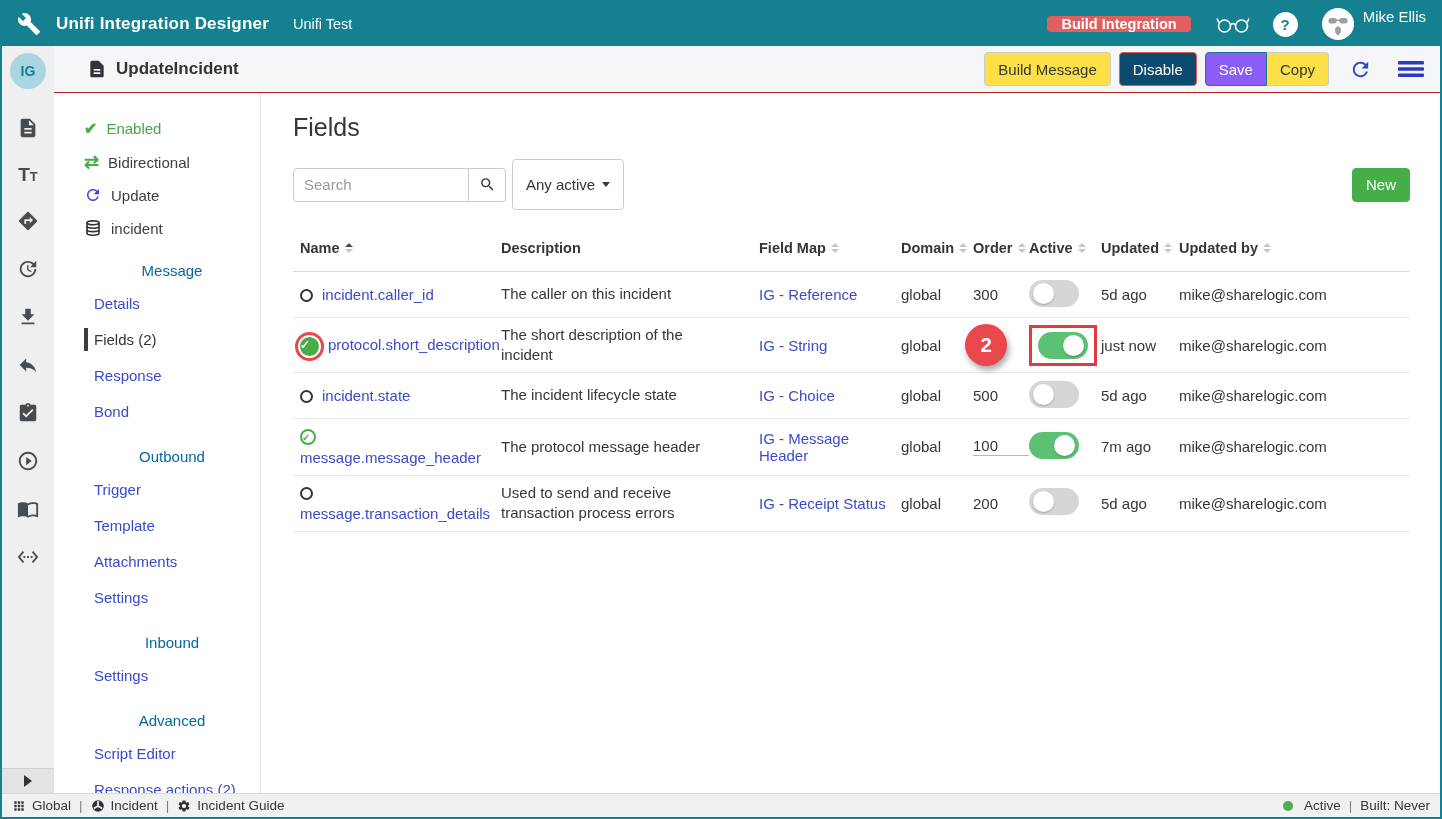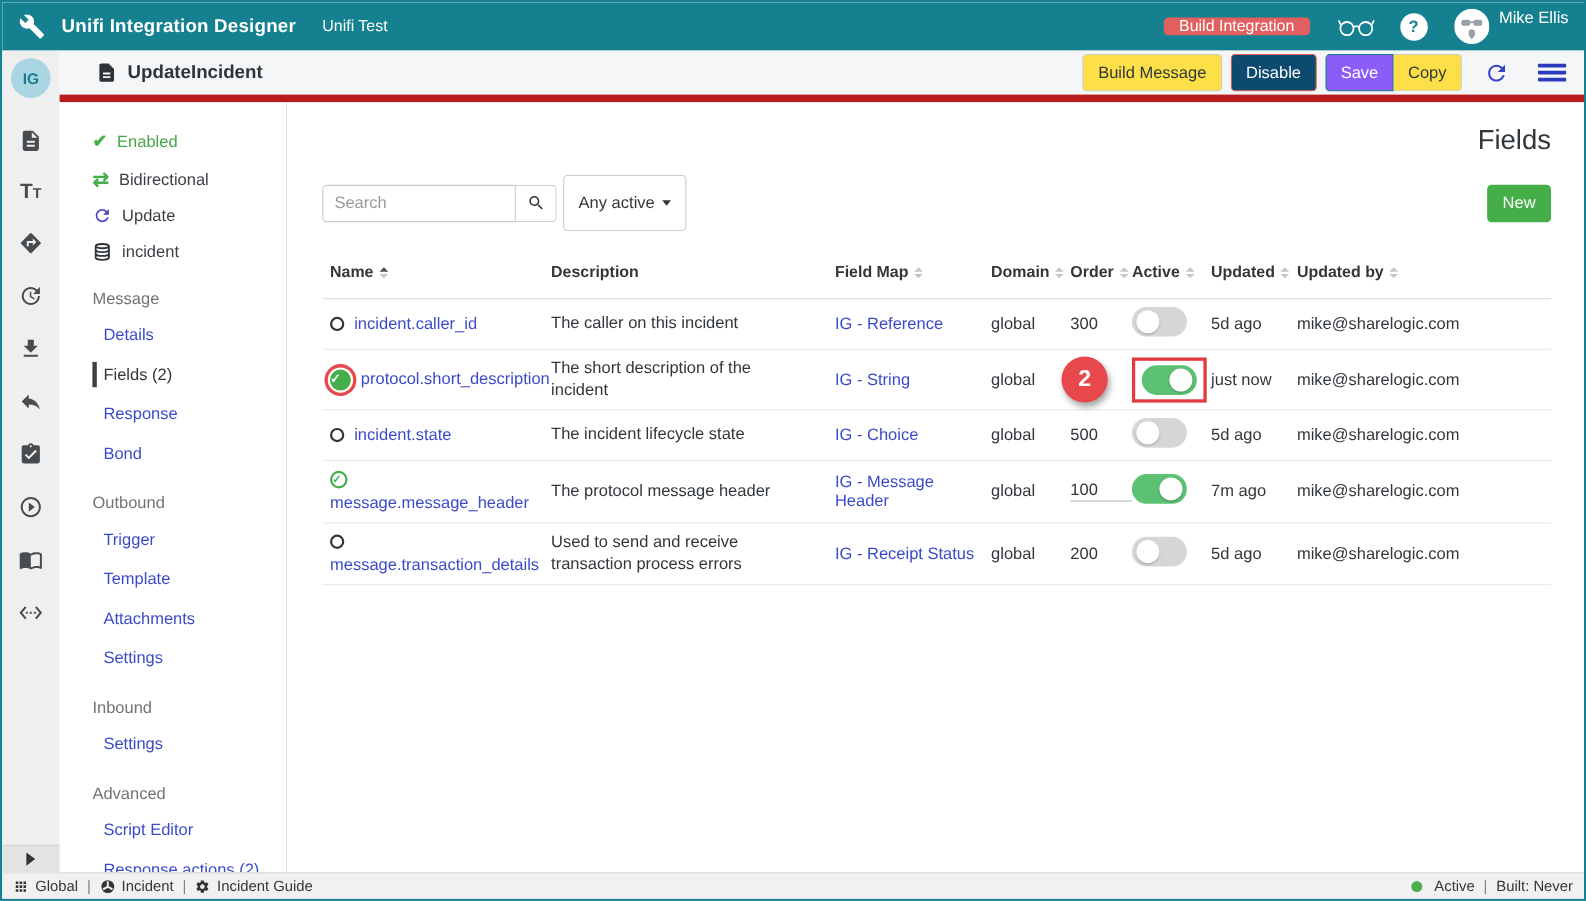--- a/index.html
+++ b/index.html
@@ -6,65 +6,65 @@
   html,body { margin:0; padding:0; background:#fff; }
   body { width:1442px; height:819px; font-family:"Liberation Sans",sans-serif; }
   .window { width:1442px; height:819px; border:2px solid #15808F; display:flex; flex-direction:column; background:#fff; overflow:hidden; }
 
   
   .topbar { height:44px; background:#15808F; display:flex; align-items:center; color:#fff; flex-shrink:0; }
   .topbar .logo-box { width:54px; display:flex; justify-content:center; }
   .topbar .app-title { font-size:17px; font-weight:bold; letter-spacing:.2px; }
   .topbar .app-sub { font-size:14.5px; margin-left:24px; }
   .topbar .spacer { flex:1; }
-  .btn-build-integration { background:#E25F5F; color:#fff; border:none; border-radius:4px; font-size:14.5px; padding:0 14px; margin-right:24px; font-family:inherit; cursor:pointer; }
+  .btn-build-integration { background:#E25F5F; color:#fff; border:none; border-radius:4px; font-size:14.5px; padding:0 14px; margin-right:24px; font-family:inherit; cursor:pointer;font-weight:bold; }
   .glasses { margin-right:22px; display:flex; }
   .help-circle { width:25px; height:25px; border-radius:50%; background:#fff; color:#15808F; font-weight:bold; font-size:15px; display:flex; align-items:center; justify-content:center; margin-right:24px; }
   .user-chip { display:flex; gap:9px; margin-right:14px; cursor:pointer; }
   .user-chip .uname { font-size:15px; }
 
   
   .body-row { flex:1; display:flex; min-height:0; }
   .rail { width:52px; background:#EFEFEF; flex-shrink:0; display:flex; flex-direction:column; align-items:center; position:relative; }
   .ig-avatar { width:36px; height:36px; border-radius:50%; background:#A9D6E2; color:#1A7B8D; font-weight:bold; font-size:14px; display:flex; align-items:center; justify-content:center; margin-top:7px; }
   .rail-icons { display:flex; flex-direction:column; align-items:center; margin-top:28px; gap:26px; }
   .rail-icons svg { display:block; cursor:pointer; }
   .tt-icon { color:#474C50; font-weight:bold; font-size:19px; cursor:pointer; line-height:1; }
   .tt-icon small { font-size:13px; font-weight:bold; }
   .rail-collapse { position:absolute; bottom:0; left:0; width:52px; height:25px; background:#E3E3E3; border-top:1px solid #D2D2D2; display:flex; align-items:center; justify-content:center; cursor:pointer; }
   .caret-right { width:0; height:0; border-top:6px solid transparent; border-bottom:6px solid transparent; border-left:8px solid #2F3438; }
 
   .main-col { flex:1; display:flex; flex-direction:column; min-width:0; }
 
   
-  .header-bar { height:47px; background:#F5F6F7; border-bottom:7px solid #b91c1c; display:flex; align-items:center; padding:0 16px 0 33px; flex-shrink:0; }
+  .header-bar { height:47px; background:#F5F6F7; border-bottom:1px solid #b91c1c; display:flex; align-items:center; padding:0 16px 0 33px; flex-shrink:0; }
   .header-bar .doc-title { display:flex; align-items:center; gap:9px; font-size:17px; font-weight:bold; color:#2F3438; }
   .header-bar .spacer { flex:1; }
   .btn { height:34px; padding:0 13px; font-size:15px; font-family:inherit; border-radius:4px; border:1px solid #CBCBCB; background:#fde047; color:#32373C; cursor:pointer; }
   .btn-danger { background:#0c4a6e; border-color:#E05C5C; color:#fff; }
   .btn-teal { background:#8b5cf6; border-color:#1A7B8D; color:#fff; }
   .btn-group { display:inline-flex; }
   .btn-group .btn:first-child { border-radius:4px 0 0 4px; }
   .btn-group .btn:last-child { border-radius:0 4px 4px 0; border-left:none; }
   .hgap8 { width:8px; } .hgap20 { width:20px; } .hgap26 { width:26px; }
   .icon-btn { background:none; border:none; padding:0; cursor:pointer; display:flex; }
 
   
   .content-row { flex:1; display:flex; min-height:0; background:#fff; }
   .sidebar { width:207px; flex-shrink:0; border-right:1px solid #E5E5E5; padding:26px 0 0 30px; font-size:15px; }
   .s-status { display:flex; align-items:center; gap:9px; margin-bottom:15px; color:#3A3F44; }
   .s-status .lbl-green { color:#46A546; }
   .glyph-check { color:#45AE49; font-size:16px; font-weight:bold; }
   .glyph-bidir { color:#45AE49; font-size:18px; font-weight:bold; line-height:1; }
-  .s-section-title { color:#737373; margin:25px 0 13px 0; }
+  .s-section-title { color:#0369a1; margin:25px 0 13px 0;text-align:center; }
   .s-item { color:#3B4BC8; margin:12px 0 13px 0; padding:3px 0 3px 10px; cursor:pointer; }
   .s-item.active { color:#2F3438; border-left:4px solid #3A3F44; padding-left:6px; cursor:default; }
 
   .main { flex:1; padding:14px 30px 0 32px; position:relative; min-width:0; }
-  .page-title { font-size:25px; font-weight:500; color:#32373C; margin:6px 0 17px 0;text-align:right; }
+  .page-title { font-size:25px; font-weight:500; color:#32373C; margin:6px 0 17px 0; }
   .toolbar { display:flex; align-items:center; }
   .search-group { display:inline-flex; }
   .search-input { width:176px; height:34px; border:1px solid #CBCBCB; border-radius:4px 0 0 4px; padding:0 10px; font-size:15px; font-family:inherit; color:#32373C; outline:none; }
   .search-input::placeholder { color:#9A9A9A; }
   .search-btn { width:37px; height:34px; border:1px solid #CBCBCB; border-left:none; border-radius:0 4px 4px 0; background:#fff; display:flex; align-items:center; justify-content:center; cursor:pointer; }
   .filter-btn { margin-left:6px; height:51px; border:1px solid #CBCBCB; border-radius:4px; background:#fff; font-size:15px; font-family:inherit; color:#32373C; padding:0 13px; display:inline-flex; align-items:center; gap:7px; cursor:pointer; }
   .caret-down { width:0; height:0; border-left:4.5px solid transparent; border-right:4.5px solid transparent; border-top:5.5px solid #32373C; }
   .btn-new { margin-left:auto; background:#45AE49; border:1px solid #45AE49; color:#fff; font-size:15px; font-family:inherit; border-radius:4px; height:34px; padding:0 13px; cursor:pointer; }
 
   

